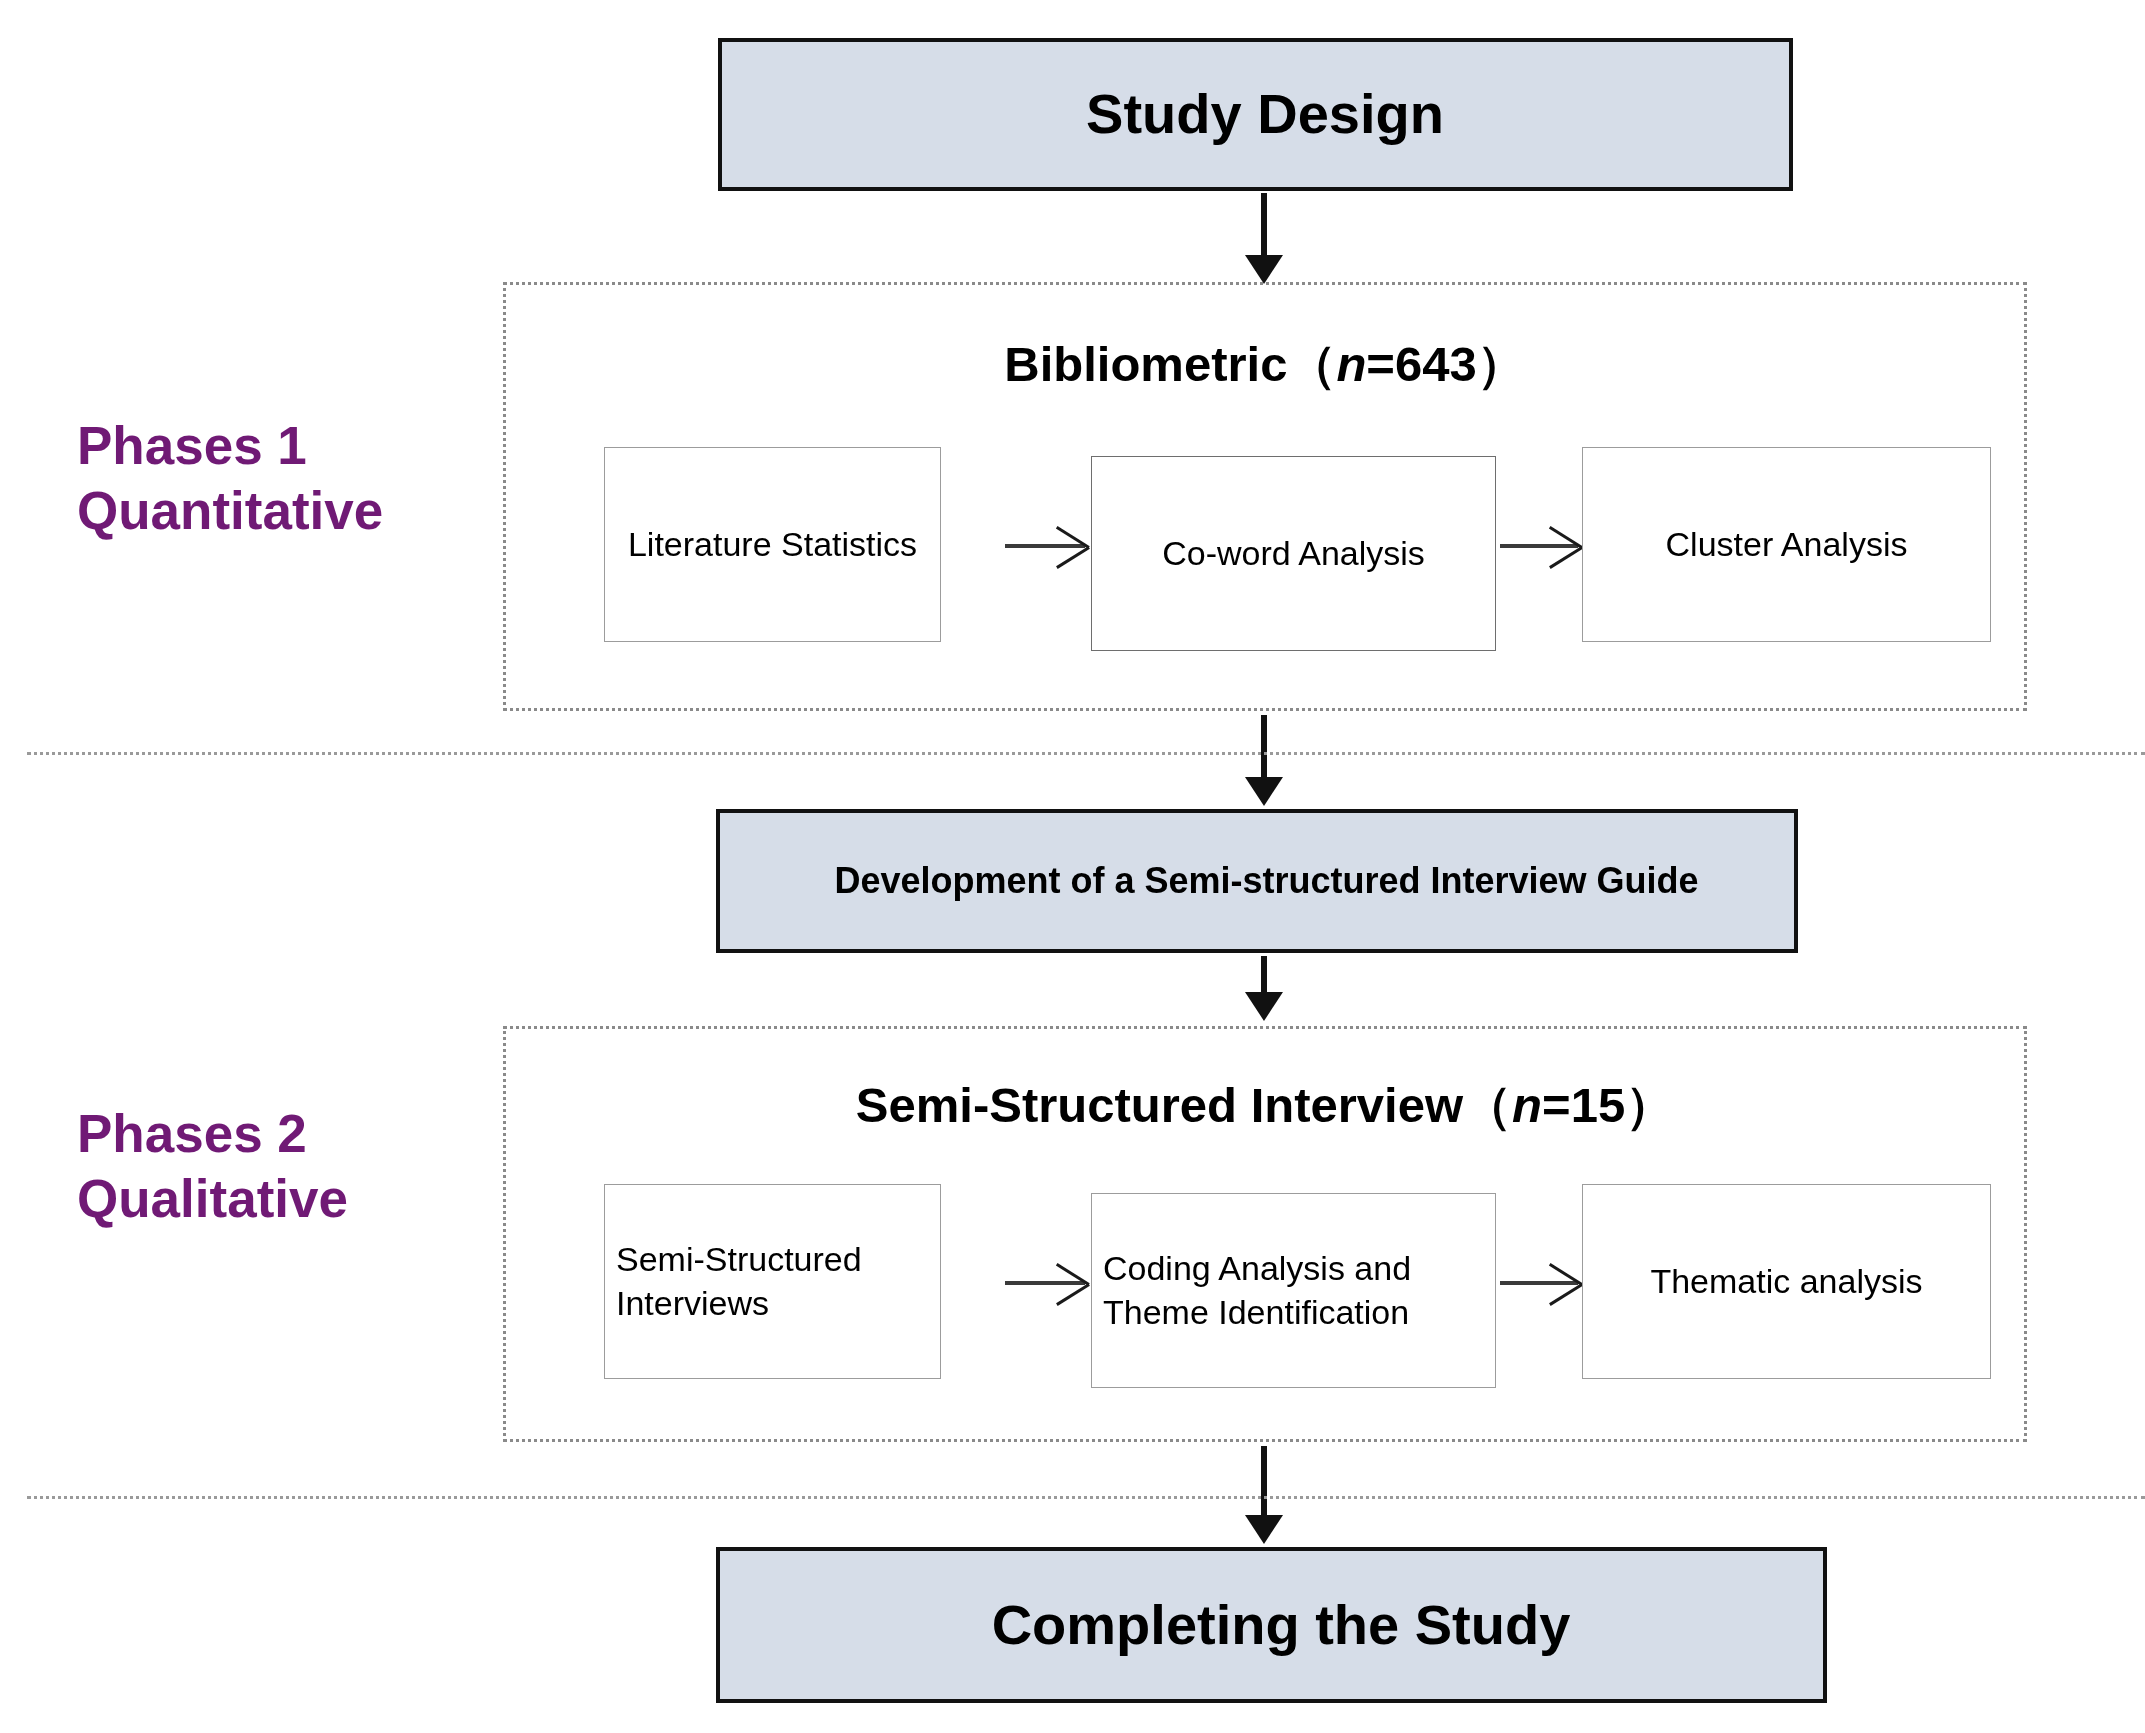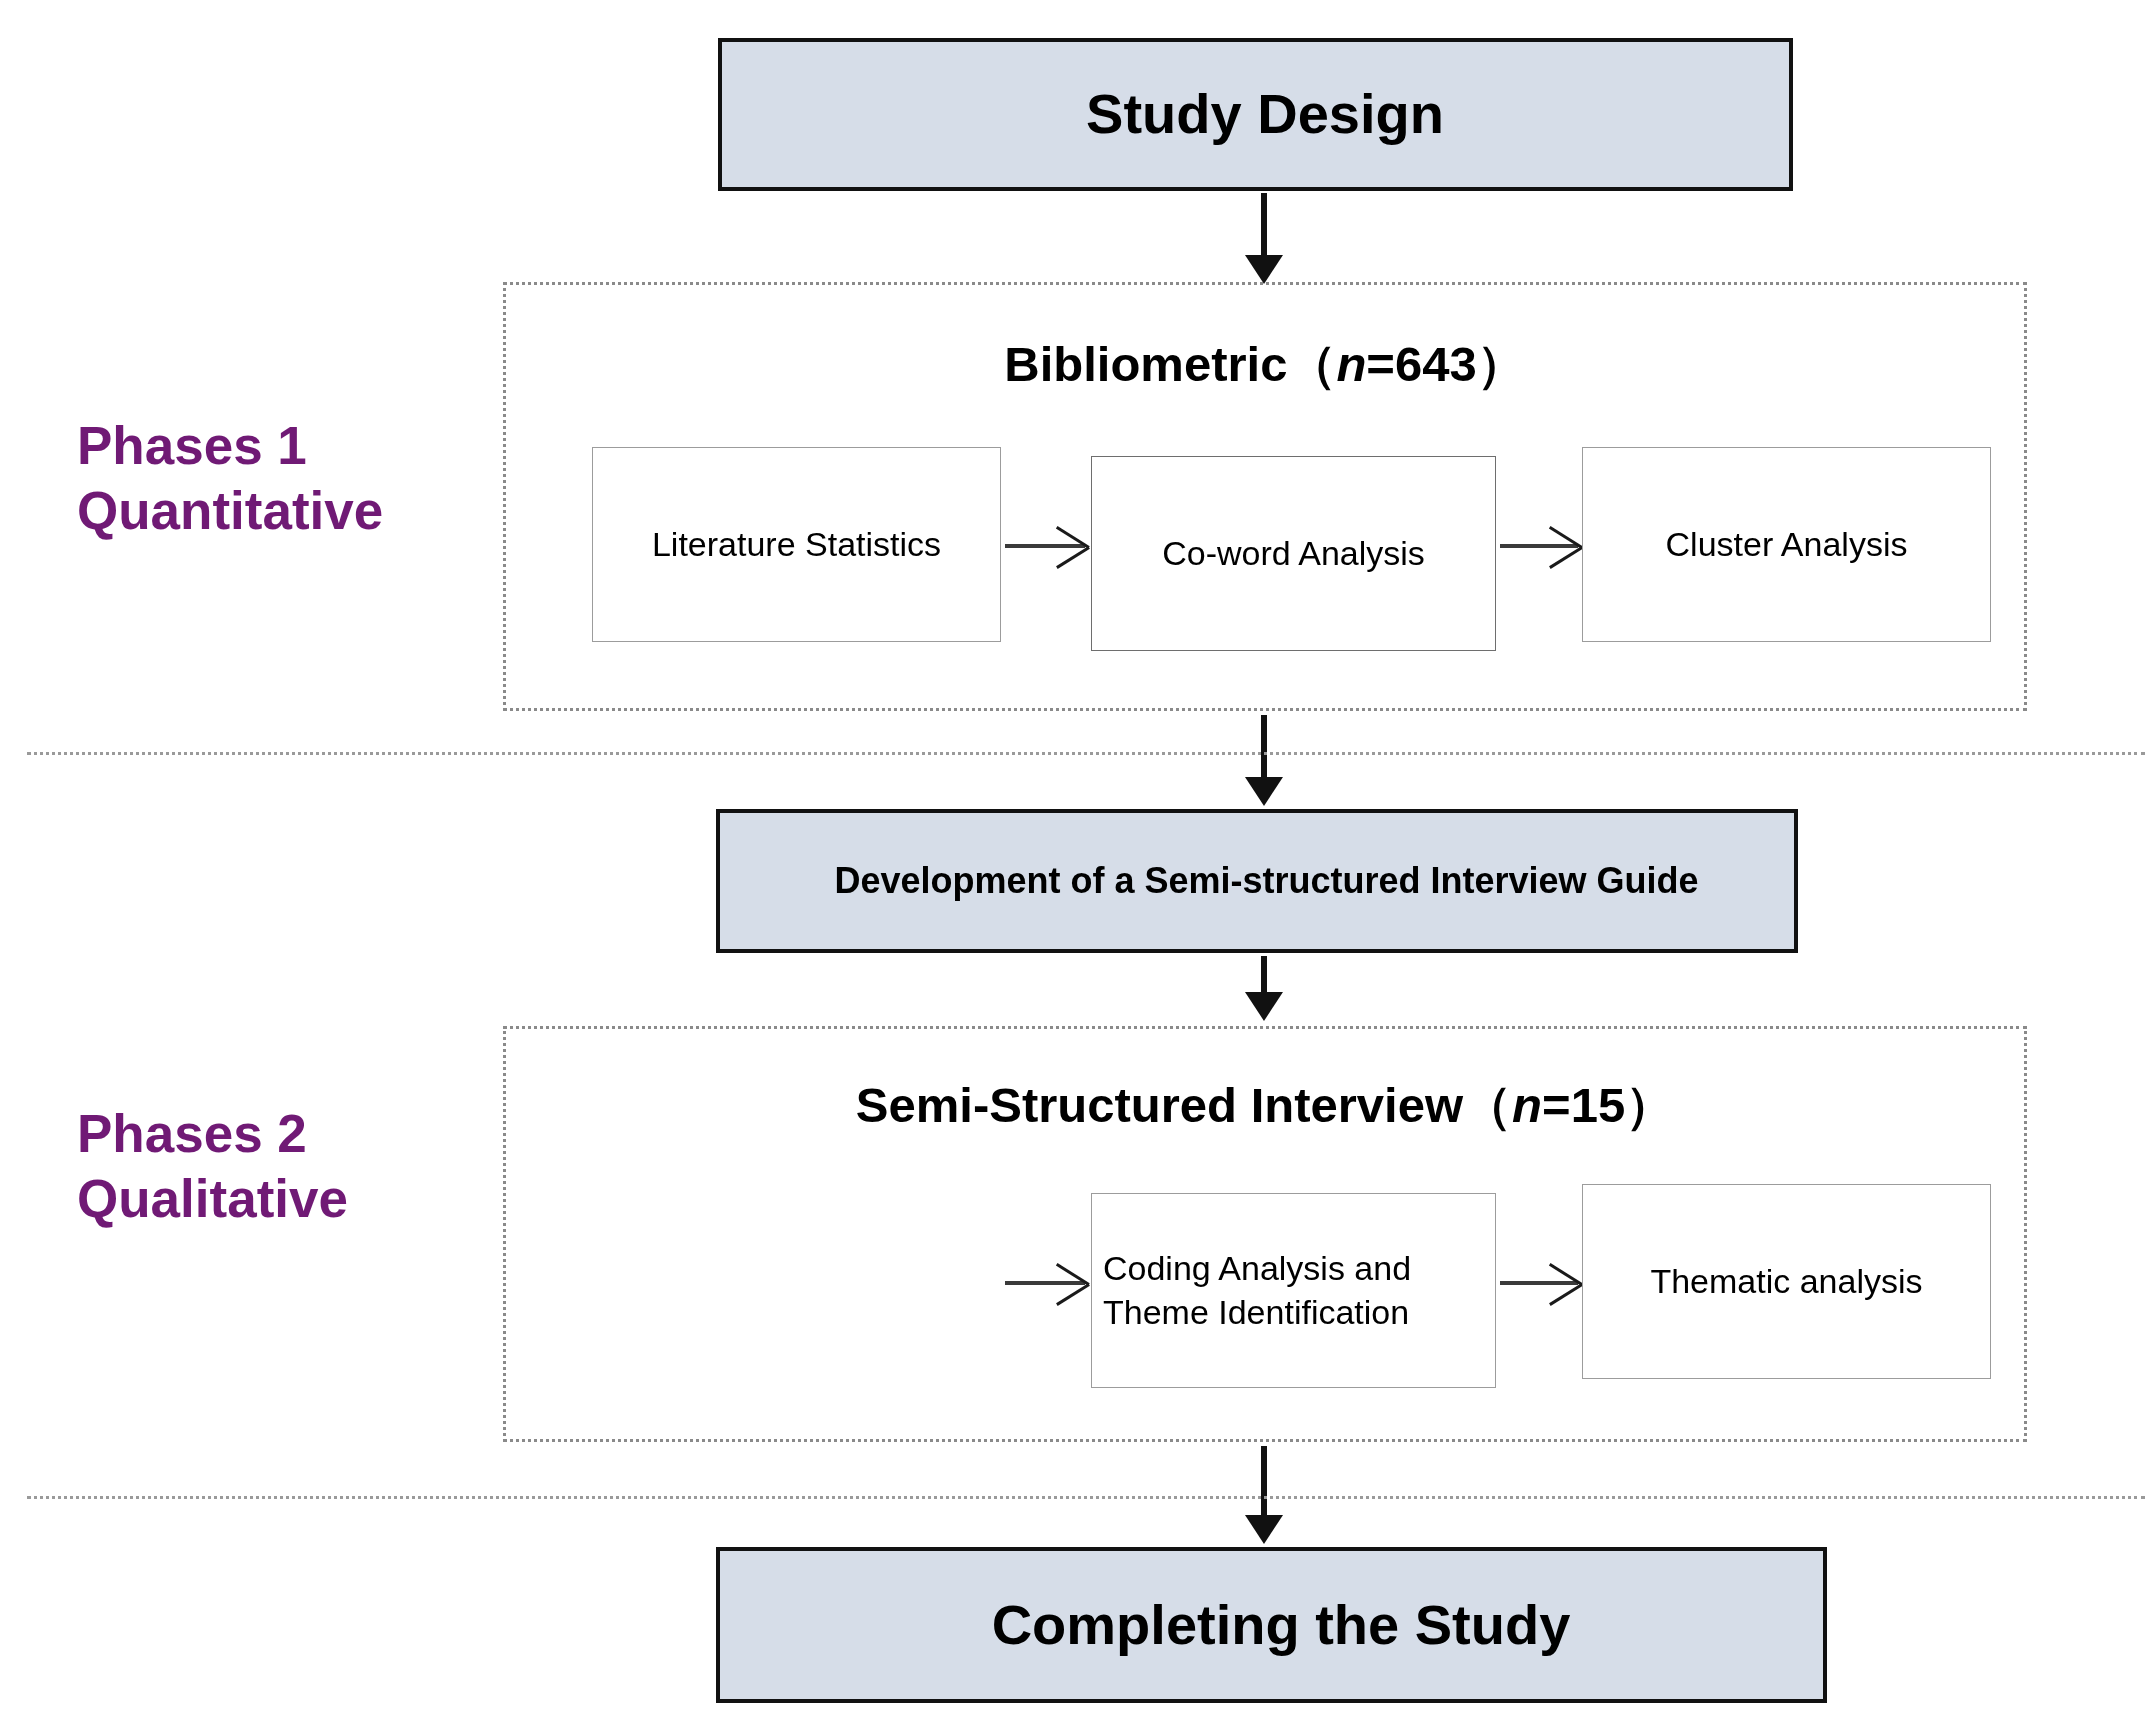--- a/index.html
+++ b/index.html
@@ -81,21 +81,21 @@
     display: flex;
     align-items: center;
     color: #000000;
     font-size: 34px;
     line-height: 1.28;
     height: 195px;
   }
   .step-box.centered { justify-content: center; text-align: center; }
   .step-box.leftish  { justify-content: flex-start; text-align: left; padding-left: 11px; }
 
-  .step-box.s0 { left: 86px;  width: 409px; }
+  .step-box.s0 { left: 98px;  width: 337px; }
   .step-box.s1 { left: 585px; width: 405px; margin-top: 9px; }
   .step-box.s2 { left: 1076px; width: 409px; }
 
   
   .step-box.darker { border-color: #6e6e6e; }
 
   
   .h-arrow {
     position: absolute;
     top: 97px;
@@ -229,20 +229,23 @@
 
   <div class="phase-label l2">Phases 2
 Qualitative</div>
 
   <div class="phase-panel p2">
     <div class="panel-title">
       <span>Semi-Structured Interview</span><span>（</span><span class="italic-n">n</span><span>=15）</span>
     </div>
 
     <div class="step-row">
+      <div class="step-box s0 leftish">
+        <span>Semi-Structured Interviews</span>
+      </div>
 
       <div class="h-arrow a0">
         <span class="head"></span>
       </div>
 
       <div class="step-box s1 leftish">
         <span>Coding Analysis and Theme Identification</span>
       </div>
 
       <div class="h-arrow a1">

